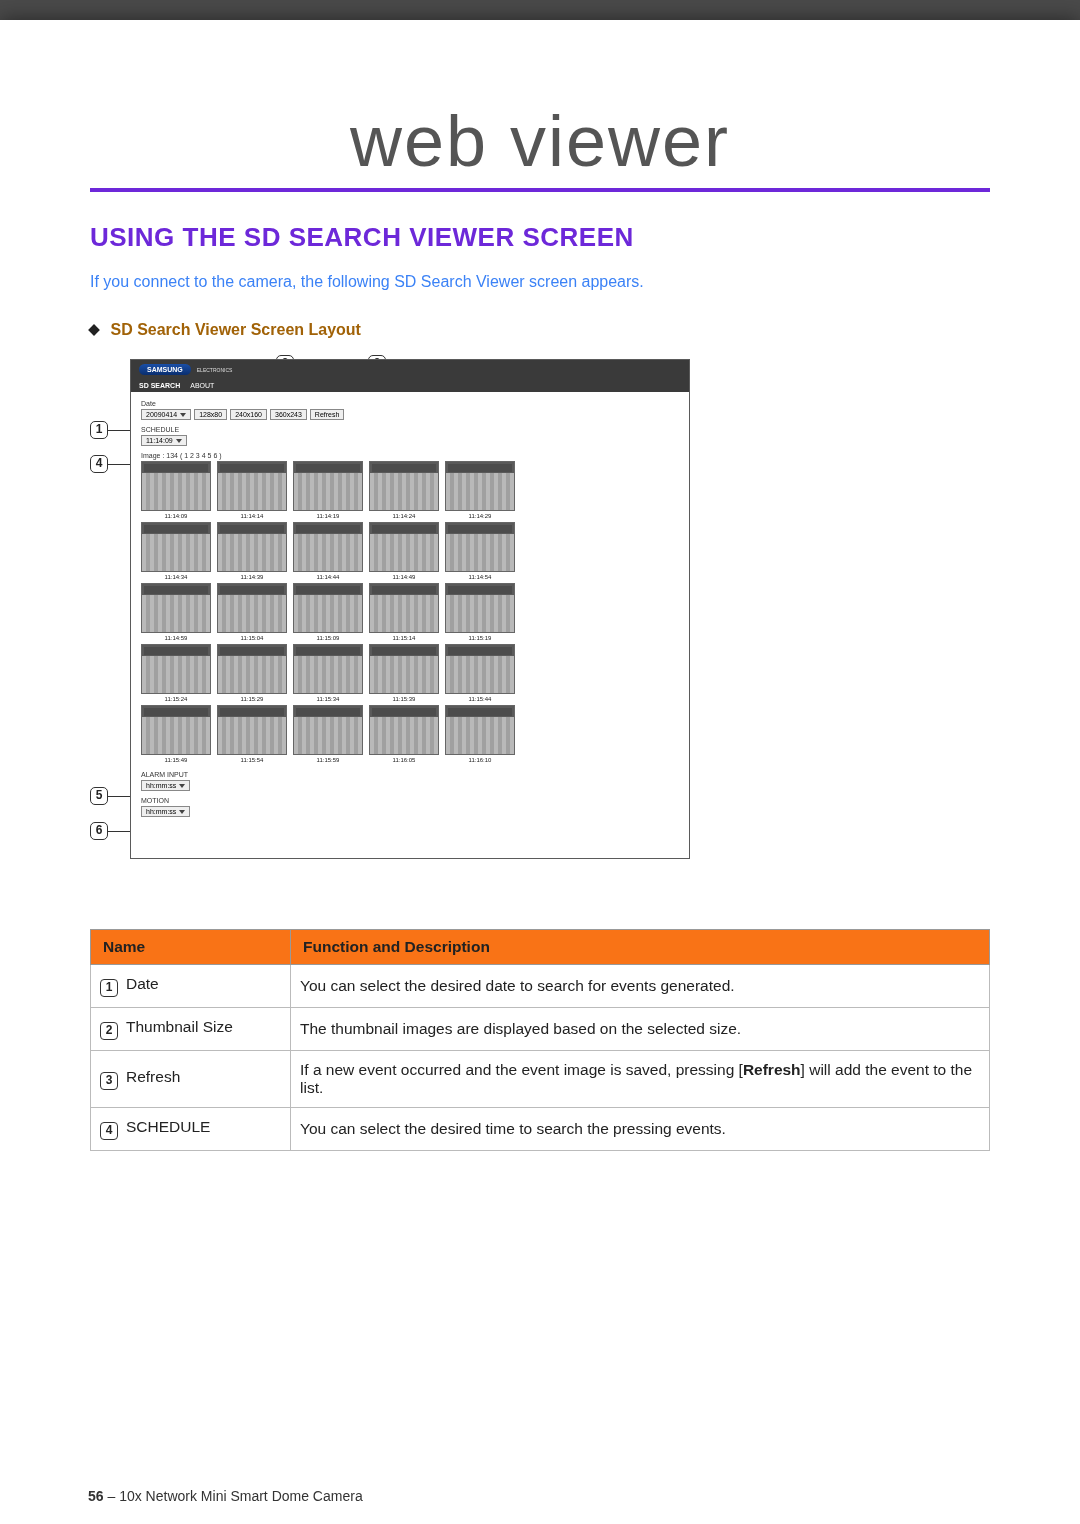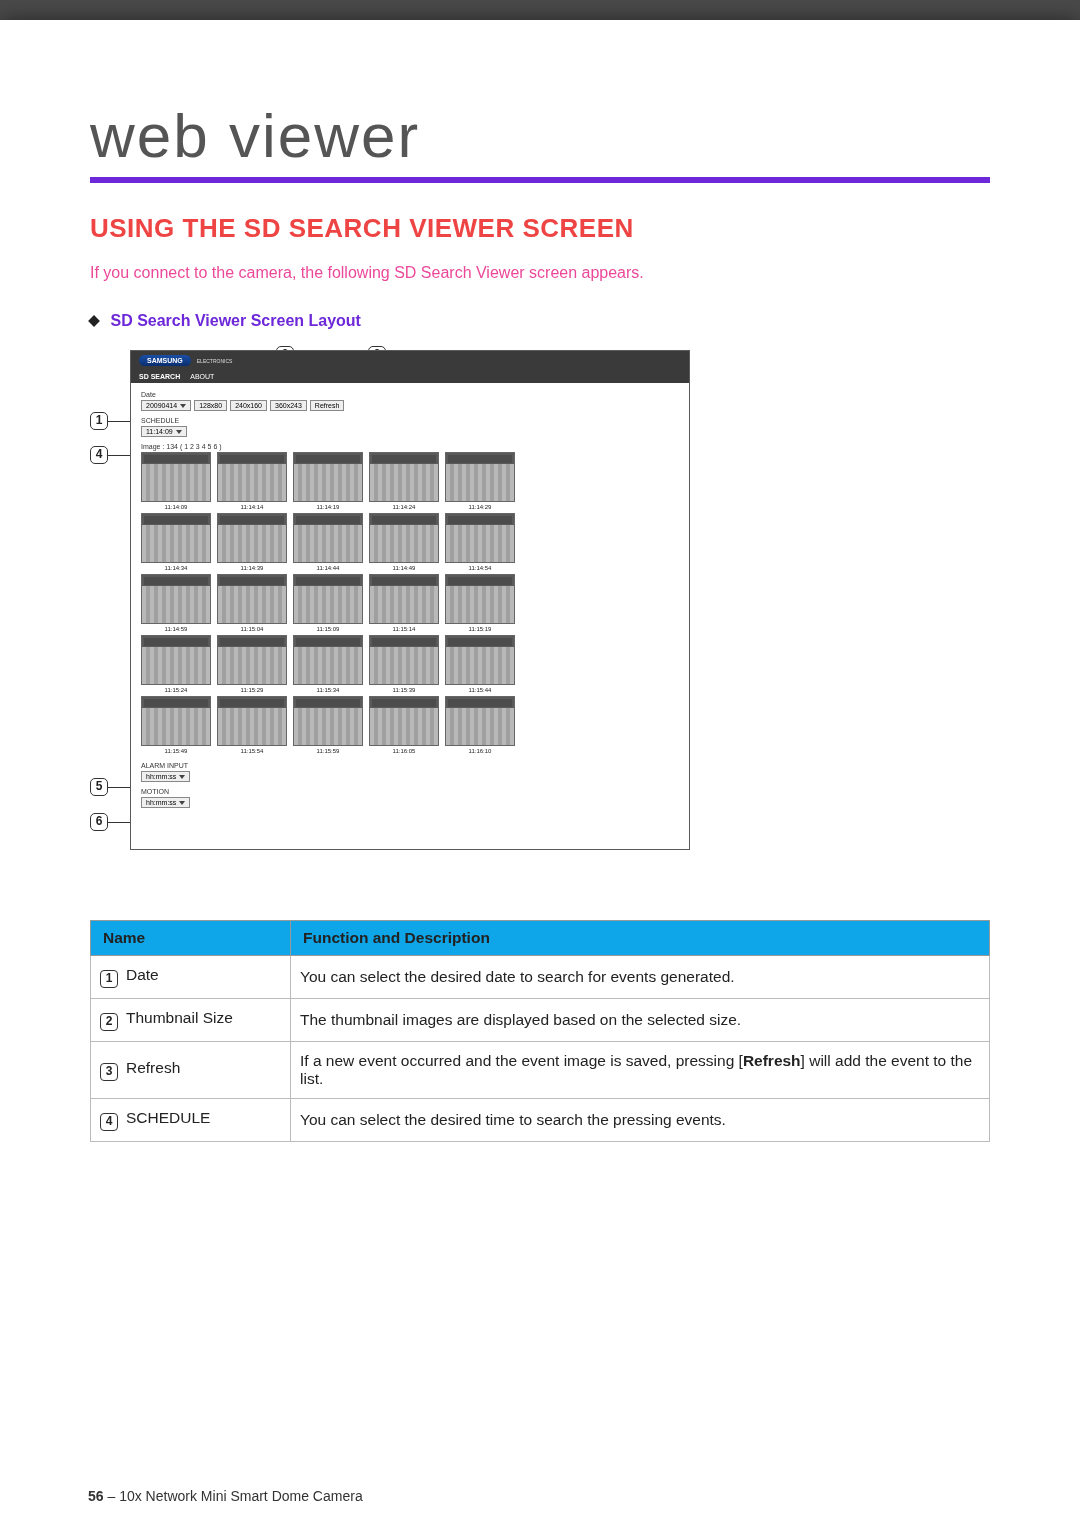--- a/index.html
+++ b/index.html
@@ -13,54 +13,55 @@
   }
   .page {
     width: 1080px;
     height: 1524px;
     background: #fff;
     padding: 80px 90px 40px 90px;
     position: relative;
     box-shadow: 0 0 20px rgba(0,0,0,0.5);
   }
   .page-title {
-    font-size: 62px;
+    font-size: 72px;
     font-weight: 300;
     letter-spacing: 2px;
     color: #555;
-    border-bottom: 6px solid #6d28d9;
+    border-bottom: 4px solid #6d28d9;
     padding-bottom: 6px;
     margin: 0 0 30px 0;
     font-family: "Arial Narrow", Arial, sans-serif;
+    text-align: center;
   }
   .section-title {
     font-size: 26px;
     font-weight: bold;
-    color: #ef4444;
+    color: #6d28d9;
     margin: 0 0 20px 0;
     letter-spacing: 0.5px;
   }
   .intro {
     font-size: 16px;
-    color: #ec4899;
+    color: #3b82f6;
     margin: 0 0 30px 0;
   }
   .diamond-bullet {
     display: inline-block;
     transform: rotate(45deg);
     width: 8px; height: 8px;
     border: 1px solid #222;
     background: #222;
     margin-right: 8px;
     vertical-align: 1px;
   }
   .subhead {
     font-size: 16px;
     font-weight: bold;
-    color: #6d28d9;
+    color: #a16207;
     margin: 16px 0 20px 0;
   }
 
   
   .shot-wrap {
     position: relative;
     margin-left: 40px;
     margin-bottom: 70px;
   }
   .shot {
@@ -174,21 +175,21 @@
   }
 
   
   .desc-table {
     width: 100%;
     border-collapse: collapse;
     font-size: 15.5px;
     color: #222;
   }
   .desc-table th {
-    background: #0ea5e9;
+    background: #f97316;
     text-align: left;
     padding: 8px 12px;
     border: 1px solid #999;
     font-weight: bold;
   }
   .desc-table td {
     border: 1px solid #bbb;
     padding: 10px 9px;
     vertical-align: middle;
   }

